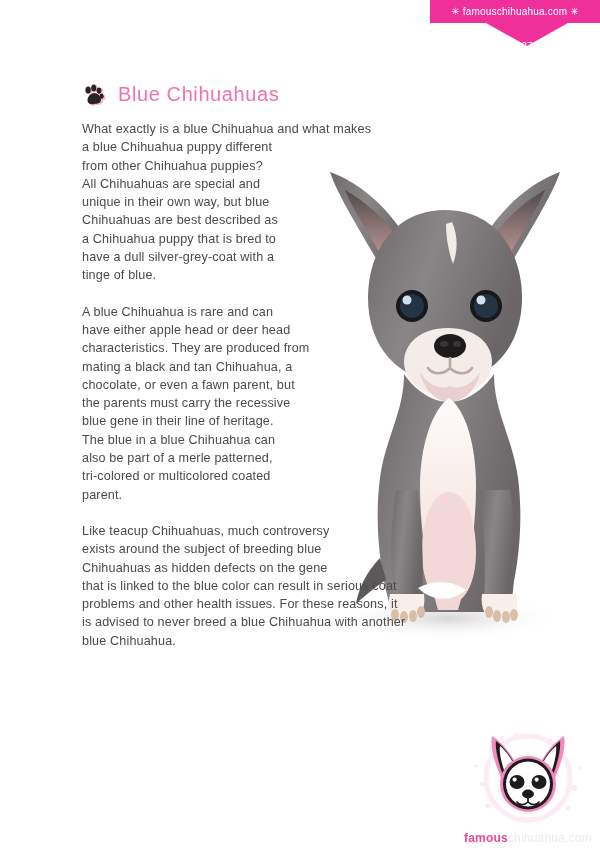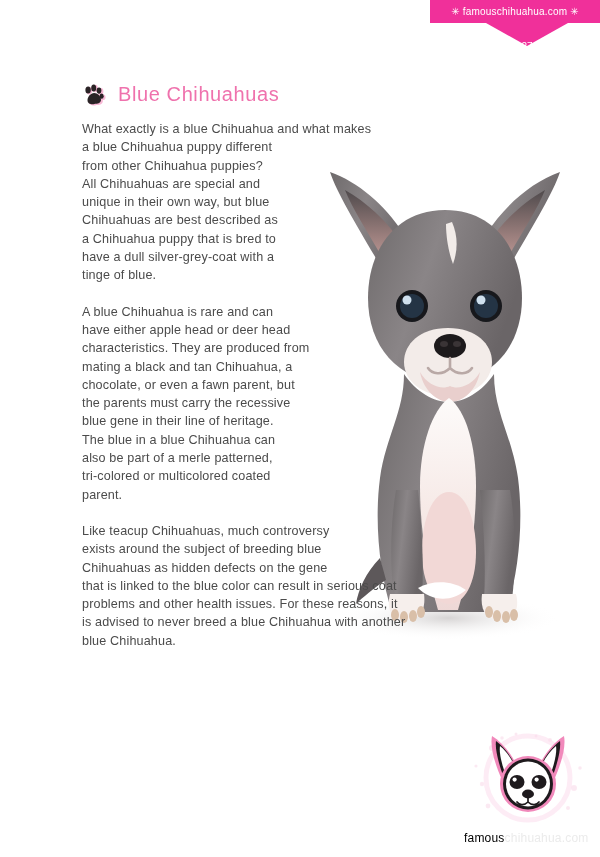--- a/index.html
+++ b/index.html
@@ -136,21 +136,21 @@
   .logo-mark svg { display: block; }
   .logo-wordmark {
     position: absolute;
     bottom: 8px;
     left: 6px;
     font-size: 12px;
     letter-spacing: 0.2px;
     white-space: nowrap;
     font-family: "Liberation Sans", sans-serif;
   }
-  .wm-famous { color: #000000; }
+  .wm-famous { color: #ec4899; font-weight: bold; }
   .wm-rest { color: #ebebeb; }
 </style>
 </head>
 <body>
 
 <div class="page">
 
   <div class="header-banner">
     <span class="header-banner-text">✳ famouschihuahua.com ✳</span>
   </div>

